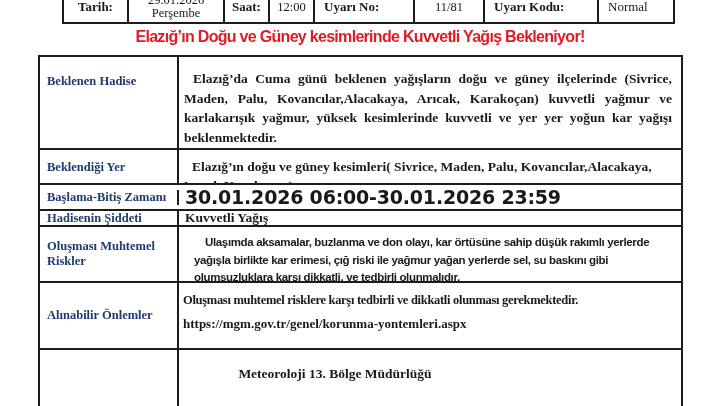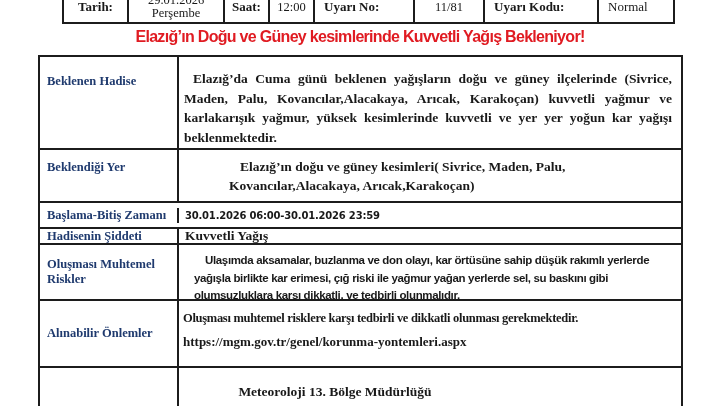--- a/index.html
+++ b/index.html
@@ -53,35 +53,35 @@
   .row { display:flex; overflow:hidden; }
   .row + .row { border-top:2px solid var(--border); }
   .lbl {
     flex:0 0 139px; width:139px; border-right:2px solid var(--border);
     color:var(--blue); font-weight:700; font-size:12.5px;
     padding-left:7px; line-height:15px; overflow:hidden;
   }
   .cnt { flex:1; font-weight:700; font-size:13.5px; overflow:hidden; }
 
   .r1 { height:91px; }
-  .r2 { height:53px;gap:48px; }
+  .r2 { height:35px; }
   .r3 { height:26px;align-items:center; }
   .r4 { height:16px; }
   .r5 { height:56px;gap:12px; }
   .r6 { height:67px; }
   .r7 { height:60px; }
 
   .r1 .lbl { padding-top:17px; }
   .r2 .lbl { padding-top:10px; }
   .r3 .lbl, .r4 .lbl, .r5 .lbl, .r6 .lbl { display:flex; align-items:center; }
 
   .r1 .cnt { padding:12px 9px 0 5px; text-align:justify; text-indent:9px; line-height:19.5px;border-radius:10px; }
   .r2 .cnt { padding:7px 2px 0 2px; text-indent:11px; line-height:19px; }
   .r3 .cnt { display:flex; align-items:center; padding-left:6px;
-             font-family:"DejaVu Sans", sans-serif; font-size:10px; letter-spacing:-0.2px; }
+             font-family:"DejaVu Sans", sans-serif; font-size:19px; letter-spacing:-0.2px; }
   .r4 .cnt { display:flex; align-items:center; padding-left:6px; }
   .r5 .cnt { font-family:"Liberation Sans", sans-serif; font-size:11.5px; letter-spacing:-0.35px;
              padding:7px 4px 0 3px; text-indent:11px; line-height:17.5px; }
   .r6 .cnt { padding:9px 4px 0 4px; font-size:12.5px; letter-spacing:-0.3px; line-height:16px; }
   .r6 .cnt .measure-line { white-space:nowrap; }
   .r6 .cnt .link-line { margin-top:8px; white-space:nowrap; letter-spacing:0; font-size:13px; }
   .r7 .cnt { padding-top:16px; padding-right:190px; text-align:center; font-size:13.5px; }
 </style>
 </head>
 <body>

